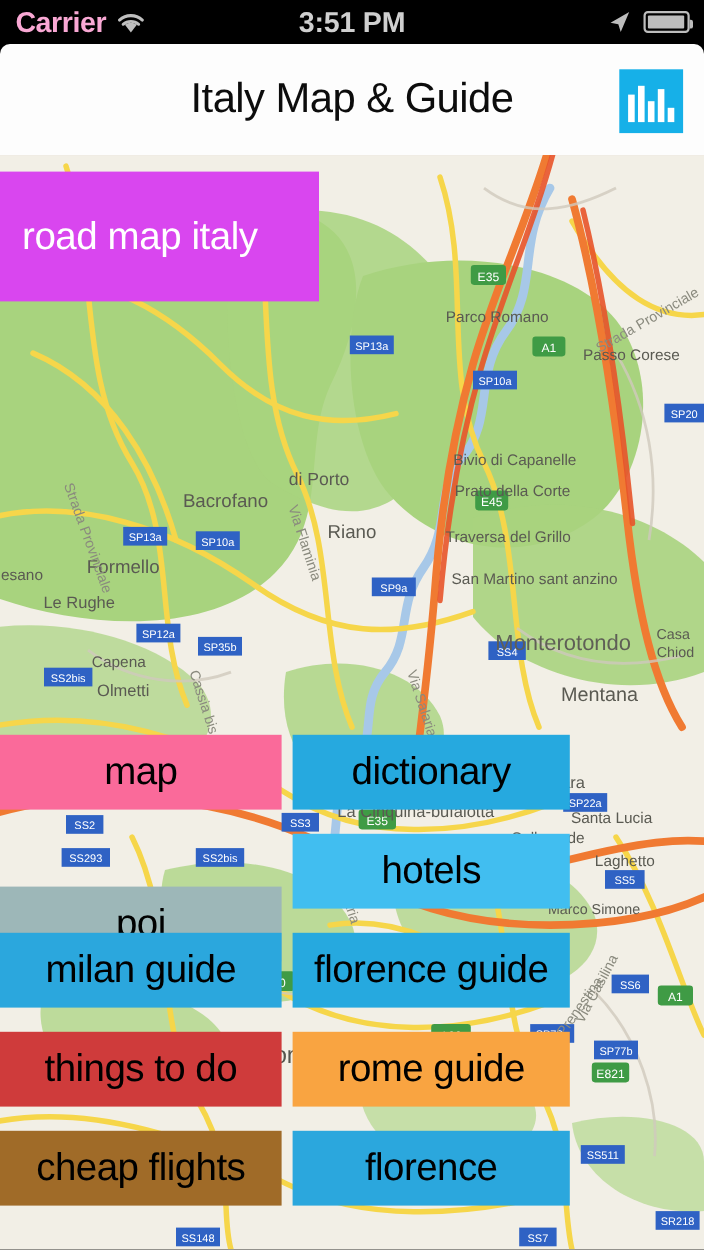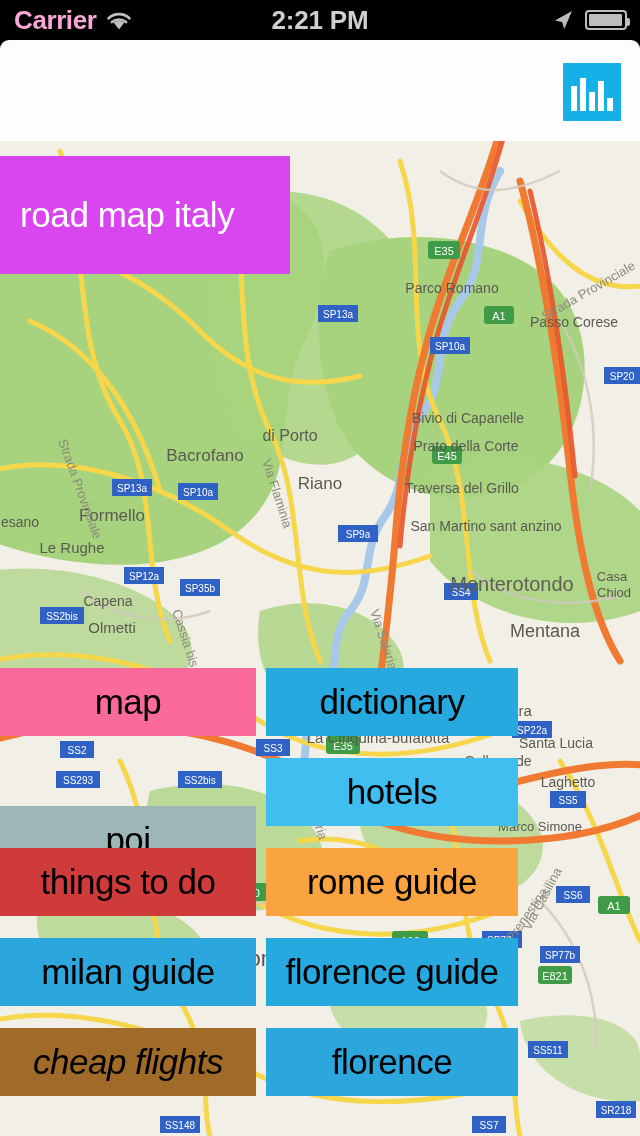--- a/index.html
+++ b/index.html
@@ -102,35 +102,36 @@
     <span id="carrier-label">Carrier</span>
     <span>
       <svg class="wifi-ico" viewBox="0 0 28 21">
         <path d="M14 19.5 L8.6 12.6 a8.6 8.6 0 0 1 10.8 0 Z" fill="#bfbfbf"></path>
         <path d="M3.6 8.2 a15.5 15.5 0 0 1 20.8 0" stroke="#bfbfbf" stroke-width="2.8" fill="none" stroke-linecap="round"></path>
         <path d="M6.9 12.1 a10.8 10.8 0 0 1 14.2 0" stroke="#bfbfbf" stroke-width="2.6" fill="none" stroke-linecap="round"></path>
       </svg>
     </span>
   </div>
 
-  <div id="status-time">2:21 PM</div>
+  <div id="status-time">3:51 PM</div>
 
   <div id="status-right">
     <span>
       <svg class="loc-ico" viewBox="0 0 22 22">
         <path d="M20 2 L3 11.6 L10.1 13.1 L12.3 20 Z" fill="#bdbdbd"></path>
       </svg>
     </span>
     <span class="batt">
       <span class="batt-fill"></span>
     </span>
   </div>
 </div>
 
 <div id="nav-bar">
+  <div id="nav-title">Italy Map &amp; Guide</div>
   <div id="nav-action-button" style="background: rgb(22, 176, 232);">
     <span class="bar" style="height:25px"></span>
     <span class="bar" style="height:33px"></span>
     <span class="bar" style="height:19px"></span>
     <span class="bar" style="height:30px"></span>
     <span class="bar" style="height:13px"></span>
   </div>
 </div>
 
 <div id="map-area">
@@ -393,36 +394,36 @@
   </div>
   <div class="grid-row">
     <div class="tile left" style="background: rgb(157, 183, 184); margin-top: 48px;">
       <span>poi</span>
     </div>
     <div class="tile right" style="background: rgb(65, 190, 240);">
       <span>hotels</span>
     </div>
   </div>
   <div class="grid-row">
+    <div class="tile left" style="background: rgb(43, 167, 221);">
+      <span>milan guide</span>
+    </div>
+    <div class="tile right" style="background: rgb(38, 169, 223);">
+      <span>florence guide</span>
+    </div>
+  </div>
+  <div class="grid-row">
     <div class="tile left" style="background: rgb(207, 59, 59);">
       <span>things to do</span>
     </div>
     <div class="tile right" style="background: rgb(249, 164, 65);">
       <span>rome guide</span>
     </div>
   </div>
   <div class="grid-row">
-    <div class="tile left" style="background: rgb(43, 167, 221);">
-      <span>milan guide</span>
-    </div>
-    <div class="tile right" style="background: rgb(38, 169, 223);">
-      <span>florence guide</span>
-    </div>
-  </div>
-  <div class="grid-row">
-    <div class="tile left" style="background: rgb(160, 107, 40); font-style: italic;">
+    <div class="tile left" style="background: rgb(160, 107, 40);">
       <span>cheap flights</span>
     </div>
     <div class="tile right" style="background: rgb(43, 167, 221);">
       <span>florence</span>
     </div>
   </div>
 </div>
 
 </body></html>

